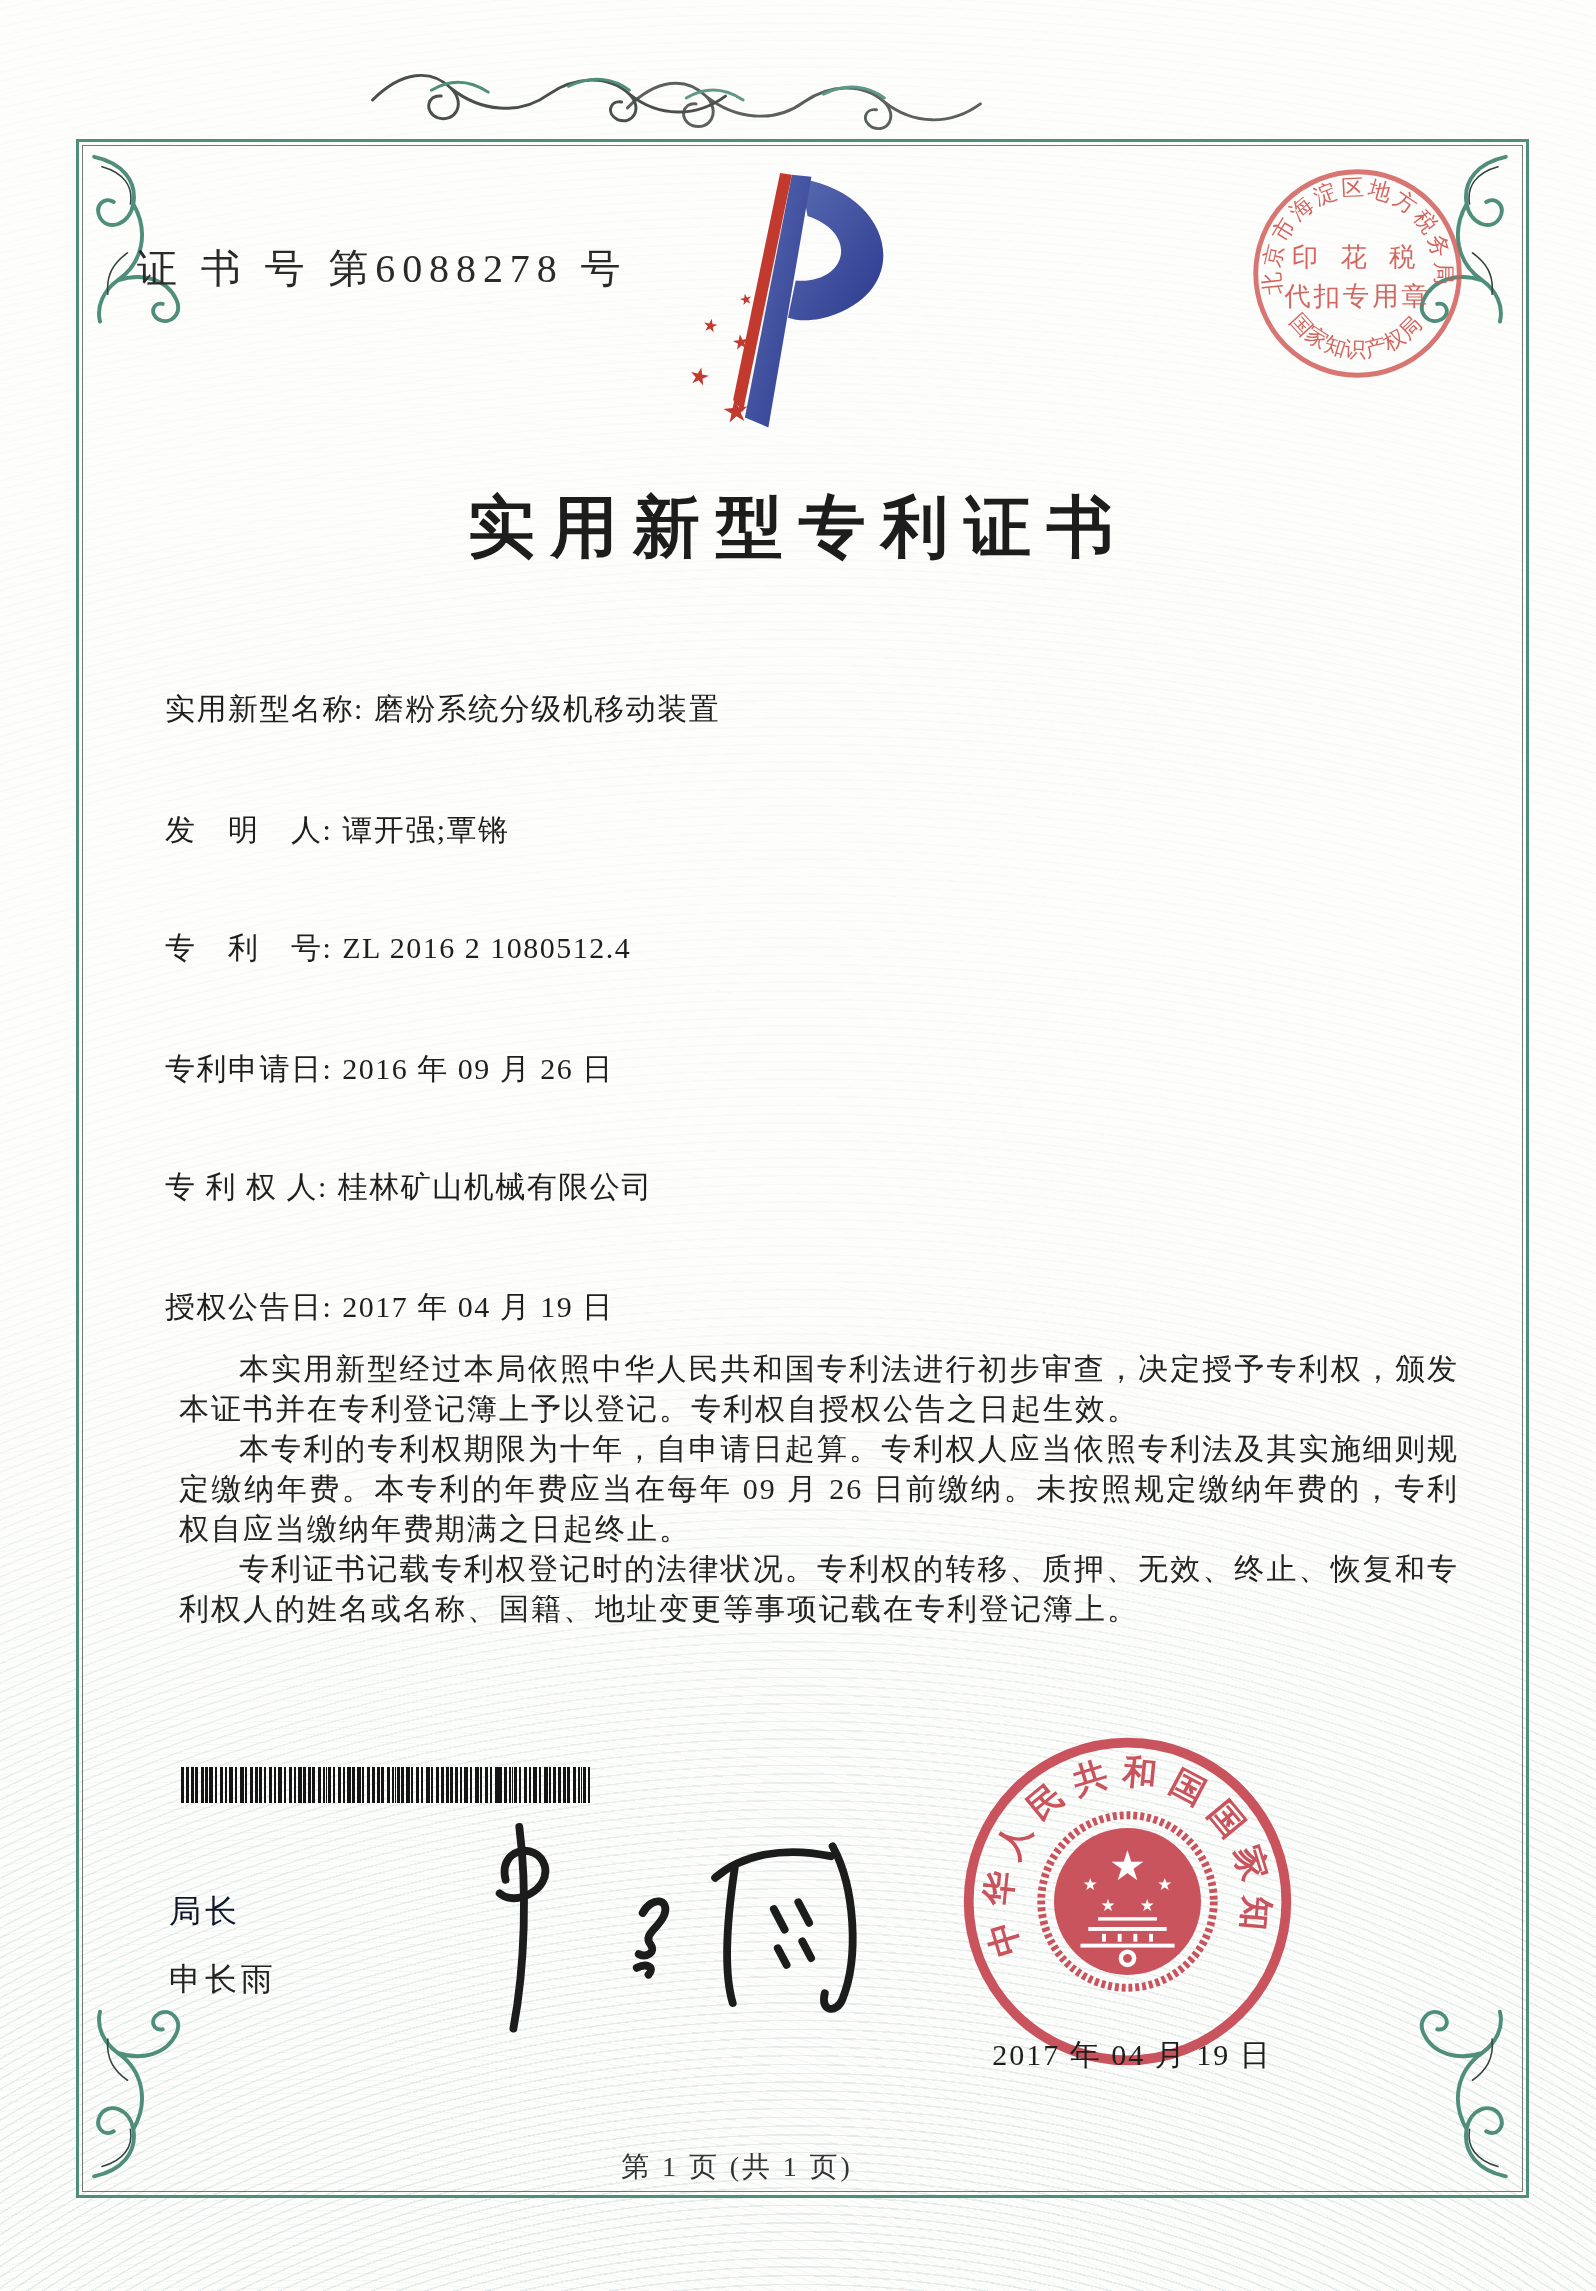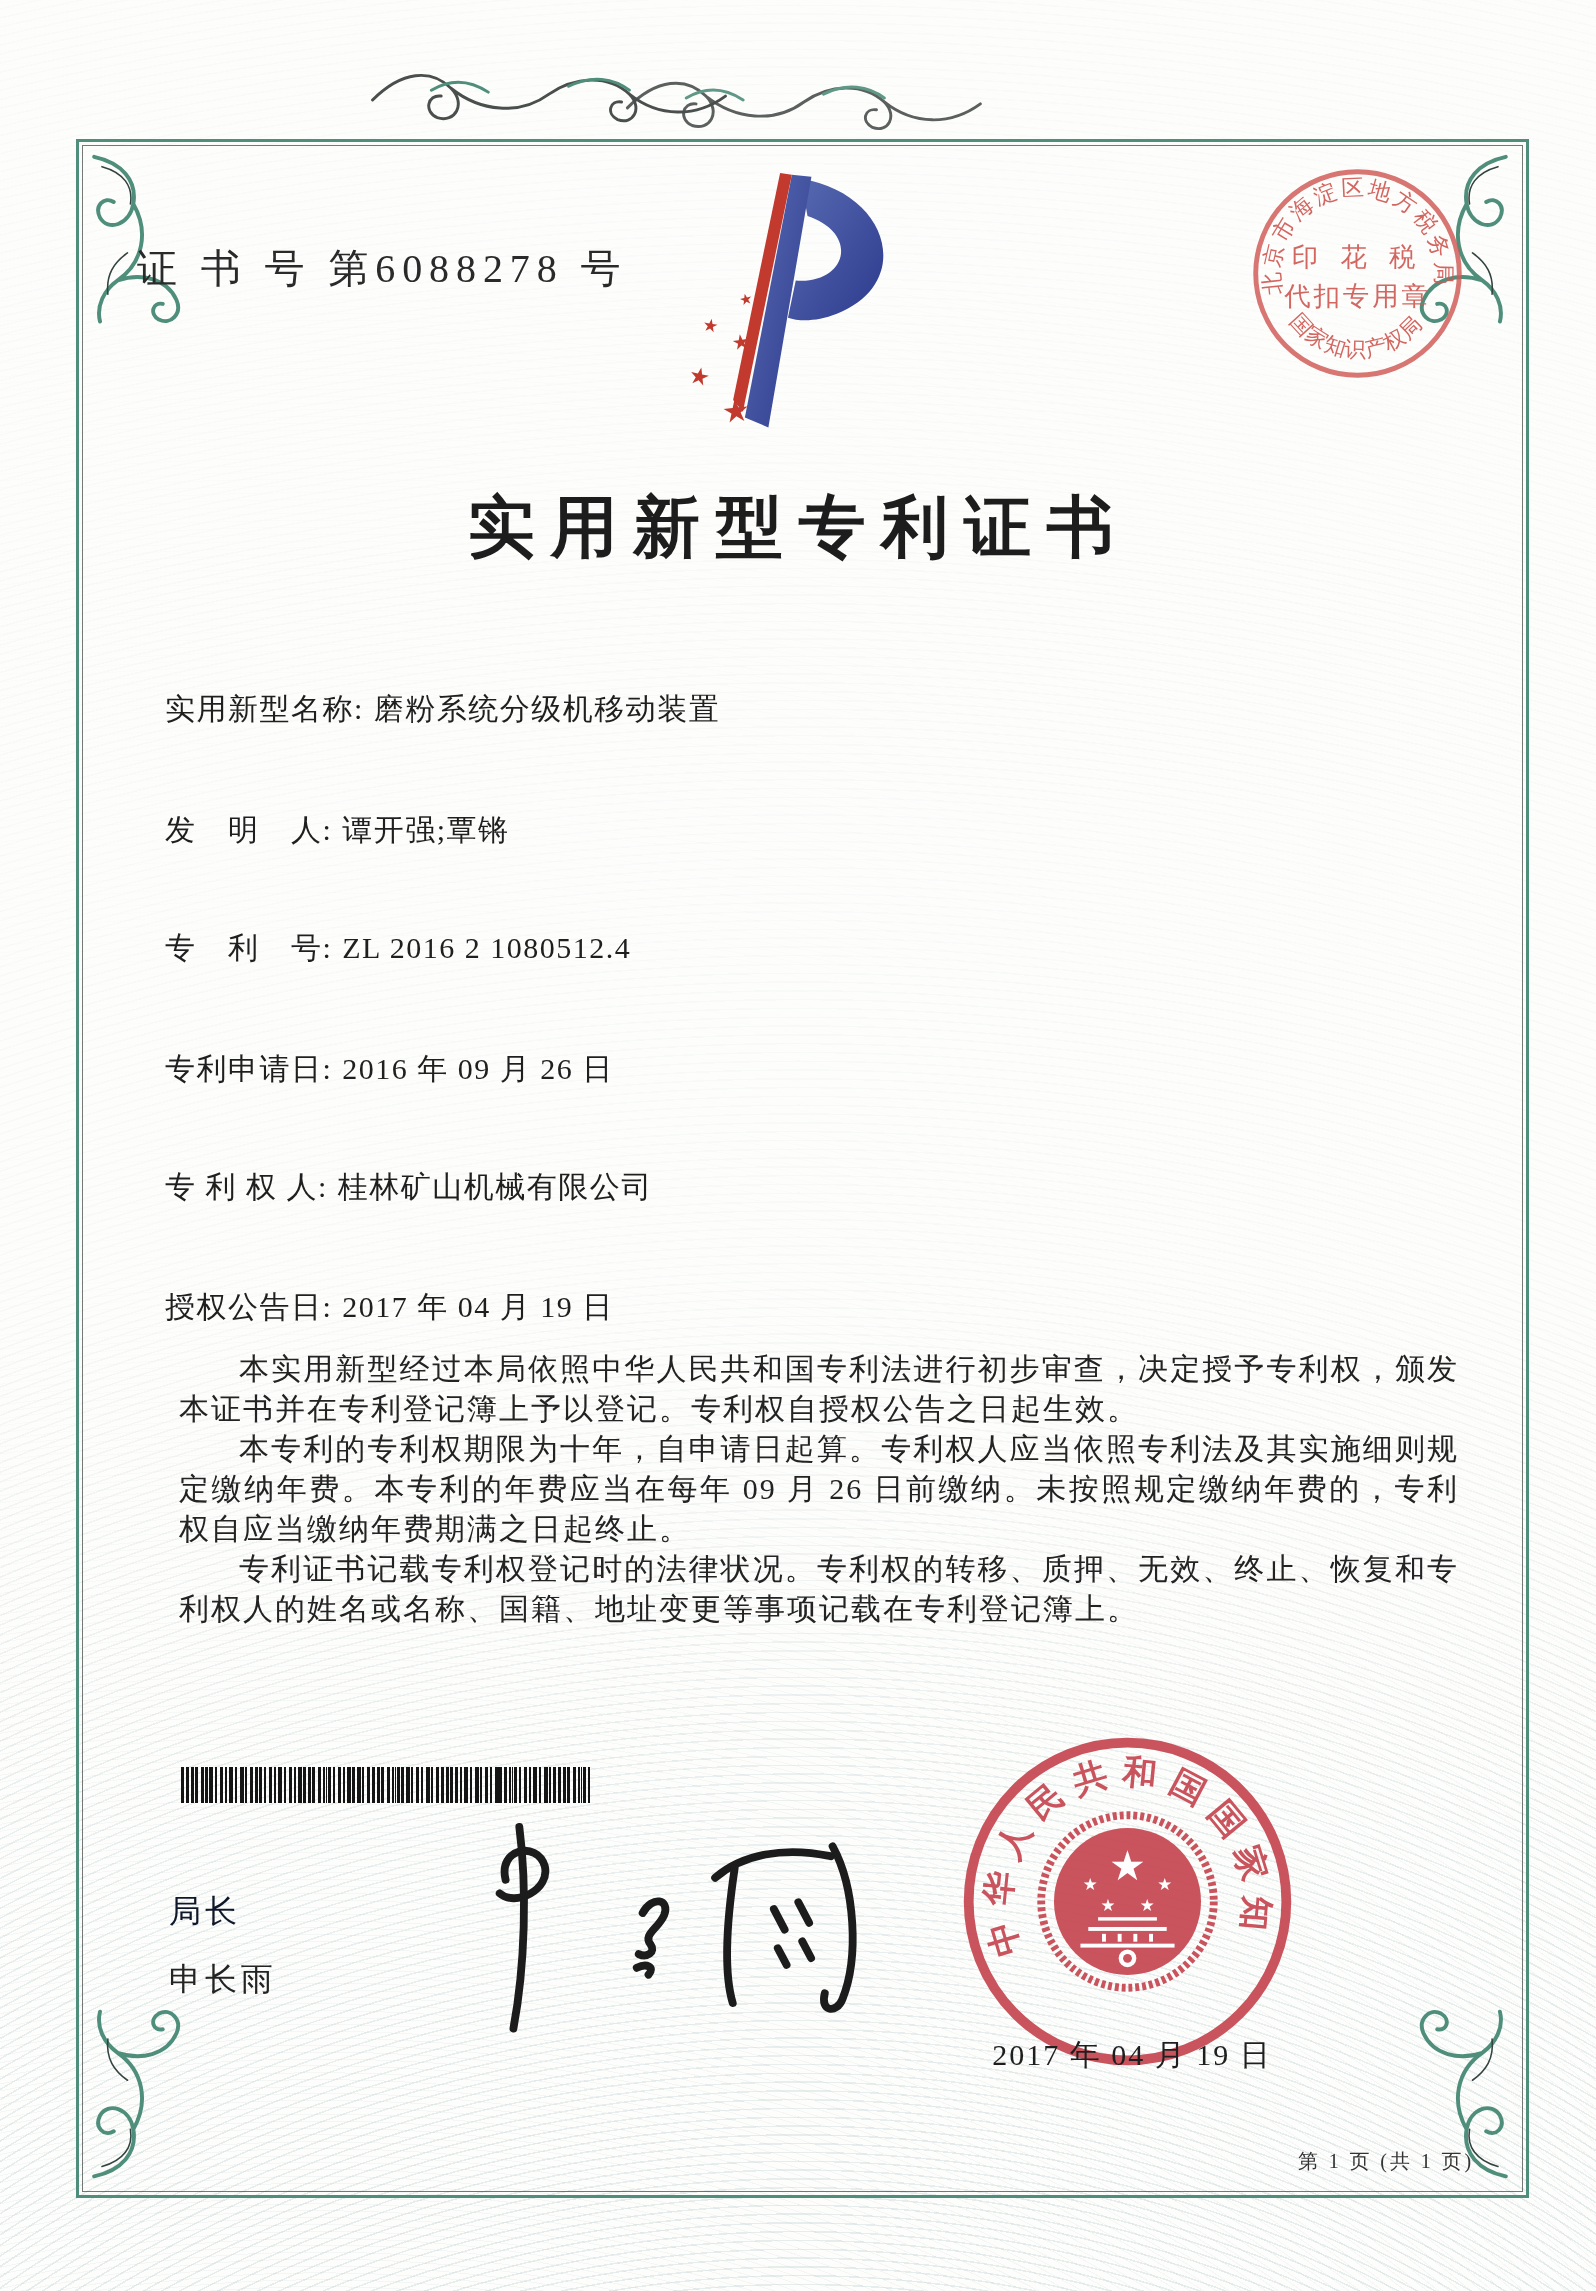--- a/index.html
+++ b/index.html
@@ -60,22 +60,22 @@
   }
   .director{position:absolute;left:169px;top:1890px;font-size:32px;letter-spacing:3.9px;color:#0f172a;}
   .director-name{position:absolute;left:169px;top:1958px;font-size:32px;letter-spacing:3.9px;color:#232323;}
   .signature{position:absolute;left:390px;top:1819px;width:568px;height:235px;}
   .seal{position:absolute;left:953px;top:1727px;width:349px;height:349px;opacity:.93;}
   .seal-date{
     position:absolute;left:980px;top:2035px;width:304px;text-align:center;
     font-size:30px;letter-spacing:2px;color:#1e1e1e;white-space:nowrap;
   }
   .footer{
-    position:absolute;left:0;top:2148px;width:1474px;text-align:right;
-    font-size:20px;letter-spacing:2.9px;color:#333;
+    position:absolute;left:0;top:2148px;width:1474px;text-align:center;
+    font-size:28px;letter-spacing:2.9px;color:#333;
   }
 </style>
 </head>
 <body>
 
 <div class="page">
 
   <div class="frame">
     <div class="frame-inner"></div>
   </div>

